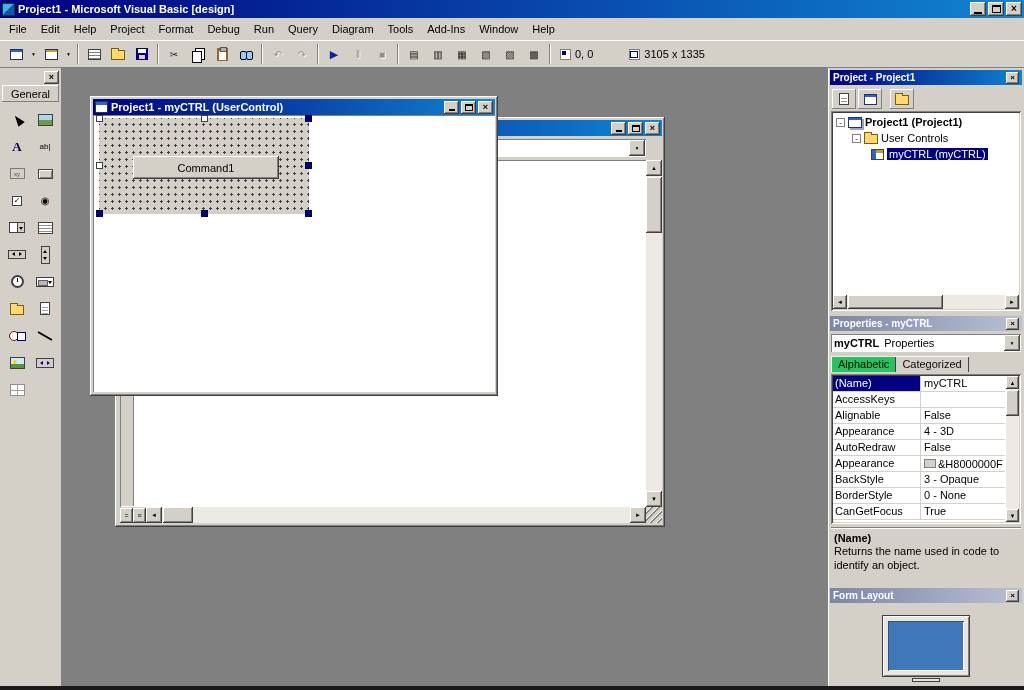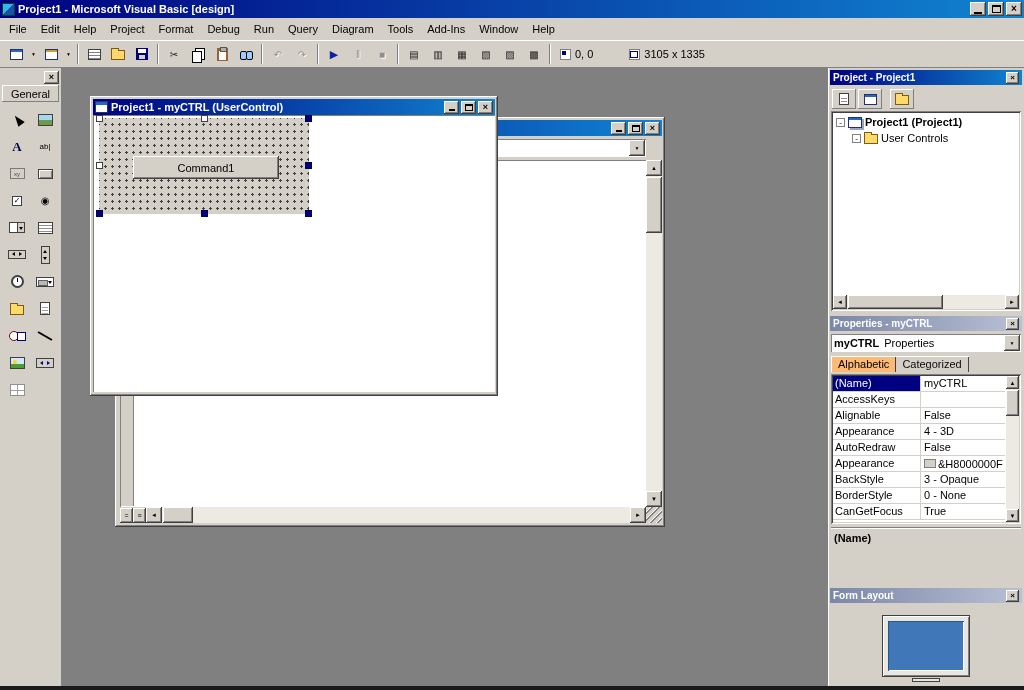--- a/index.html
+++ b/index.html
@@ -411,41 +411,45 @@
           <div class="titem" style="padding-left:3px">
             <span class="texp">-</span>
             <span class="i-proj"></span>
             <span class="bold">Project1 (Project1)</span>
           </div>
           <div class="titem" style="padding-left:19px">
             <span class="texp">-</span>
             <span class="i-folder"></span>
             <span>User Controls</span>
           </div>
+          <div class="titem" style="padding-left:38px">
+            <span class="i-uc"></span>
+            <span class="tsel">myCTRL (myCTRL)</span>
+          </div>
         </div>
         <div class="sb-track" style="left:2px;right:2px;bottom:2px;height:14px">
           <span class="sb-btn" style="left:0;top:0;width:14px;height:14px">◄</span>
           <span class="sb-thumb" style="left:15px;top:0;width:95px;height:14px"></span>
           <span class="sb-btn" style="right:0;top:0;width:14px;height:14px">►</span>
         </div>
       </div>
     </div>
 
     <div class="panel" style="top:246px;height:272px">
       <div class="panel-title pt-inactive">
         <span>Properties - myCTRL</span>
         <span class="capbtn pclose">×</span>
       </div>
       <div class="abs in1 flex" style="left:3px;top:20px;width:190px;height:18px;background:#fff;padding-left:3px">
         <span class="bold">myCTRL</span>
         <span style="margin-left:5px">Properties</span>
         <span class="ddbtn">▼</span>
       </div>
       <div class="abs" style="left:3px;top:42px">
-        <span class="tab bold" style="font-weight:normal;position:relative;z-index:2;background:#fdba74">Alphabetic</span><span class="tab" style="margin-left:-1px;opacity:.95">Categorized</span>
+        <span class="tab bold" style="font-weight:normal;position:relative;z-index:2;background:#22c55e">Alphabetic</span><span class="tab" style="margin-left:-1px;opacity:.95">Categorized</span>
       </div>
       <div class="abs in2" style="left:3px;top:60px;width:190px;height:150px">
         <div style="position:absolute;left:2px;top:2px;right:16px;bottom:2px;background:#fff">
           <div class="prow sel">
             <div class="pname">(Name)</div>
             <div class="pval">myCTRL</div>
           </div>
           <div class="prow">
             <div class="pname">AccessKeys</div>
             <div class="pval"></div>
@@ -483,20 +487,21 @@
           </div>
         </div>
         <div class="sb-track" style="right:2px;top:2px;bottom:2px;width:13px">
           <span class="sb-btn" style="left:0;top:0;width:13px;height:13px">▲</span>
           <span class="sb-thumb" style="left:0;top:14px;width:13px;height:26px"></span>
           <span class="sb-btn" style="left:0;bottom:0;width:13px;height:13px">▼</span>
         </div>
       </div>
       <div class="desc">
         <div class="bold">(Name)</div>
+        <div style="margin-top:1px;line-height:1.25">Returns the name used in code to identify an object.</div>
       </div>
     </div>
 
     <div class="panel" style="top:518px;height:104px">
       <div class="panel-title pt-inactive">
         <span>Form Layout</span>
         <span class="capbtn pclose">×</span>
       </div>
       <div class="abs" style="left:2px;top:17px;right:2px;bottom:2px">
         <div class="monitor">

